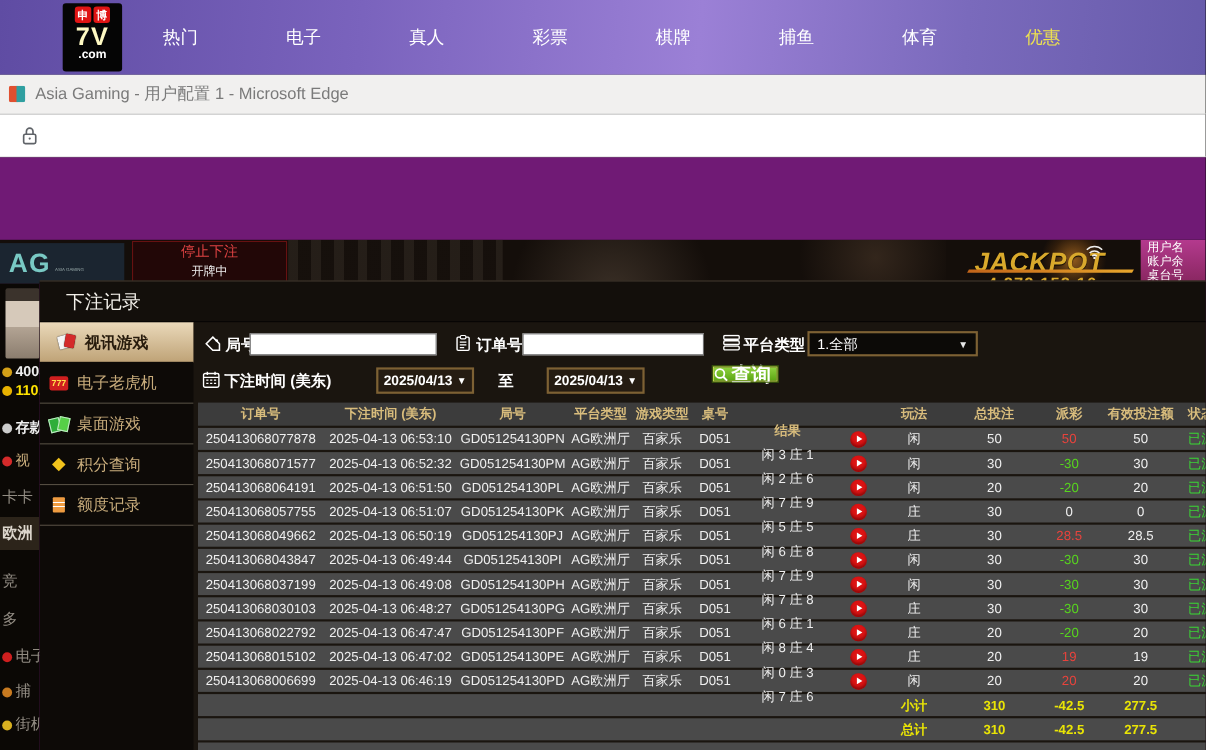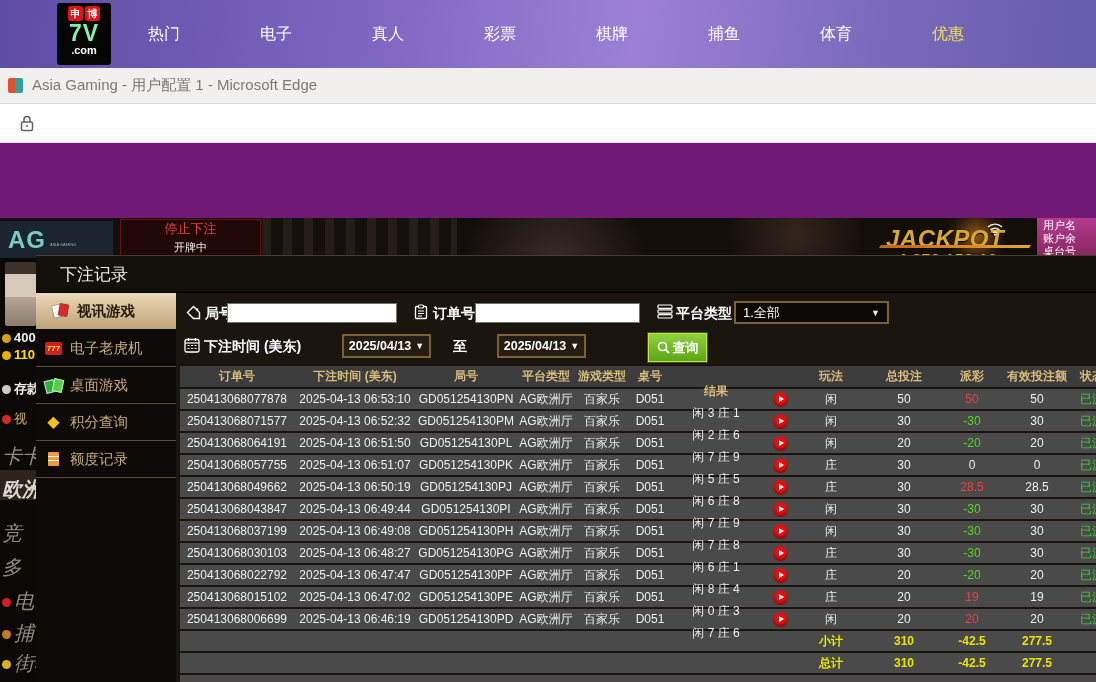--- a/index.html
+++ b/index.html
@@ -7,21 +7,21 @@
               font-family:"Liberation Sans", sans-serif; }
 
   
   .navbar { position:absolute; left:0; top:0; width:1096px; height:68px;
     background:linear-gradient(95deg,#5f4ca3 0%,#7a63bd 30%,#9b80d6 58%,#7a6abc 80%,#675bab 100%); }
   .logo { position:absolute; left:57px; top:3px; width:54px; height:62px; background:#050505;
     border-radius:3px; display:flex; flex-direction:column; align-items:center; padding-top:3px; cursor:pointer; }
   .logo .badges { display:flex; gap:2px; }
   .logo .badges span { width:15px; height:15px; background:#e01414; color:#fff; font-size:10px;
     font-weight:bold; display:flex; align-items:center; justify-content:center; border-radius:3px; }
-  .logo .l1 { color:#86efac; font-weight:900; font-size:23px; line-height:24px; letter-spacing:1px; }
+  .logo .l1 { color:#fef9c3; font-weight:900; font-size:23px; line-height:24px; letter-spacing:1px; }
   .logo .l2 { color:#fff; font-weight:900; font-size:11px; line-height:11px; }
   .nav-items { position:absolute; left:108px; top:0; height:68px; display:flex; align-items:center; }
   .nav-item { color:#fff; font-size:16px; margin:0 40px; cursor:pointer; white-space:nowrap; }
   .nav-item.hl { color:#efe34e; }
 
   
   .titlebar { position:absolute; left:0; top:68px; width:1096px; height:36px; background:#f1f0ef;
     display:flex; align-items:center; padding-left:8px; color:#7a7a7a; font-size:15px;
     border-bottom:1px solid #dcdcdc; }
   .favicon { width:15px; height:15px; margin-right:9px; position:relative; border-radius:2px; overflow:hidden; }
@@ -63,21 +63,21 @@
   .wifi { position:absolute; left:986px; top:4px; }
   .pink-panel { position:absolute; left:1037px; top:0; width:59px; height:40px;
     background:linear-gradient(180deg,#b43a8e,#87265f); padding:1px 0 0 6px; }
   .pink-panel div { color:#fff; font-size:11px; line-height:13px; white-space:nowrap; }
 
   .left-strip { position:absolute; left:0; top:115px; width:36px; height:424px; background:#0b0805; overflow:hidden; }
   .avatar { position:absolute; left:5px; top:4px; width:31px; height:64px;
     background:linear-gradient(180deg,#3b332c 0 18%,#d6c9ba 18% 55%,#b3a494 55%,#8b7d6e); border-radius:2px; }
   .ls { position:absolute; left:2px; white-space:nowrap; font-size:13px; }
   .ls.w { color:#efefef; font-weight:bold; } .ls.y { color:#ffe200; font-weight:bold; }
-  .ls.g { color:#928c83; font-size:20px;font-style:italic; } .ls.t { color:#c9ad7c; }
+  .ls.g { color:#928c83; font-size:14px; } .ls.t { color:#c9ad7c; }
   .ls .dot { display:inline-block; width:9px; height:9px; border-radius:50%; vertical-align:middle; margin-right:3px; }
   .eu-bar { position:absolute; left:0; top:212px; width:36px; height:30px; background:#2c241a; }
   .ls-eu { top:218px; color:#dcd6cc !important; font-weight:bold; }
 
   
   .modal { position:absolute; left:36px; top:112px; width:1130px; height:428px;
     background:#15110d; border-top:1px solid #463d30; z-index:5; overflow:hidden; }
   .modal-titlebar { height:37px; display:flex; align-items:center; padding-left:24px;
     color:#f2efe9; font-size:17px; background:#130f0b; border-bottom:1px solid #050403; }
   .modal-body { display:flex; height:390px; }
@@ -111,23 +111,23 @@
   .flabel { position:absolute; color:#fff; font-size:14px; font-weight:bold; white-space:nowrap; }
   .ficon { position:absolute; }
   .finput { position:absolute; height:20px; background:#fff; border:1px solid #6f6f6f; }
   .fselect { position:absolute; height:23px; background:#0c0a07; border:2px solid #7d6134;
     color:#fff; font-size:13px; display:flex; align-items:center; padding:0 7px; cursor:pointer; }
   .fselect .caret { margin-left:auto; font-size:9px; color:#e8e8e8; }
   .fdate { position:absolute; height:24px; background:#251c12; border:2px solid #7d6134;
     color:#fff; font-size:12.5px; font-weight:bold; display:flex; align-items:center;
     justify-content:center; gap:4px; cursor:pointer; }
   .fdate .caret { font-size:9px; }
-  .fsearch { position:absolute; height:29px; width:59px; background:linear-gradient(180deg,#8ed23e,#5ca614);
-    border:1px solid #c9e14e; outline:1px solid #3a5a0c; color:#fff; font-size:13px; font-weight:bold;
-    display:flex; align-items:center; justify-content:center; gap:3px; cursor:pointer; }
+  .fsearch { position:absolute; height:14px; width:59px; background:linear-gradient(180deg,#8ed23e,#5ca614);
+    border:1px solid #c9e14e; outline:1px solid #3a5a0c; color:#fff; font-size:18px; font-weight:bold;
+    display:flex; align-items:center; gap:3px; cursor:pointer; }
 
   
   .table-wrap { position:absolute; left:4px; top:73px; width:990px; }
   .thead,.trow,.sumrow { display:flex; align-items:center; margin-bottom:2px; }
   .thead { height:21px; background:#3c3c3c; color:#d8bc7c; font-weight:bold; font-size:12px; }
   .trow { height:20px; background:#4a4a4a; color:#efefef; font-size:12px; }
   .sumrow { height:20px; background:#4a4a4a; color:#e9e405; font-weight:bold; font-size:12px; }
   .partial-row { height:10px; background:#4a4a4a; }
   .cell { flex:none; text-align:center; white-space:nowrap; overflow:visible; }
   .c0{width:114px;} .c1{width:122px;} .c2{width:100px;} .c3{width:60px;} .c4{width:52px;}

